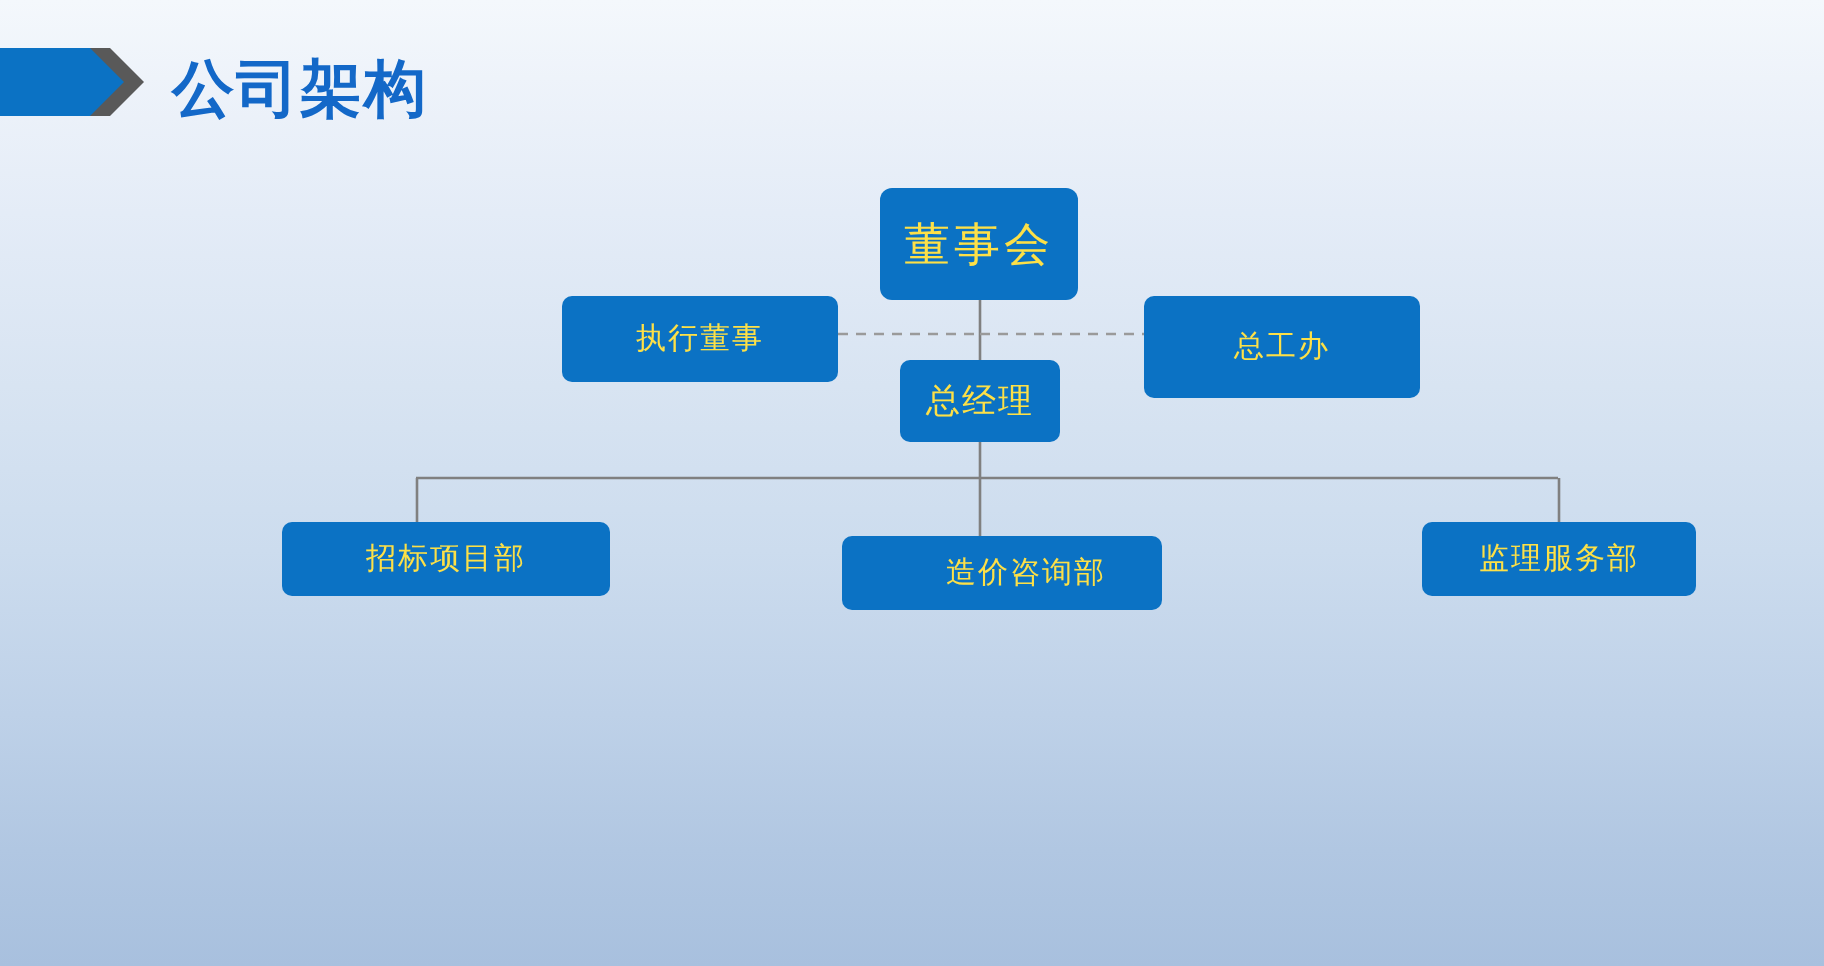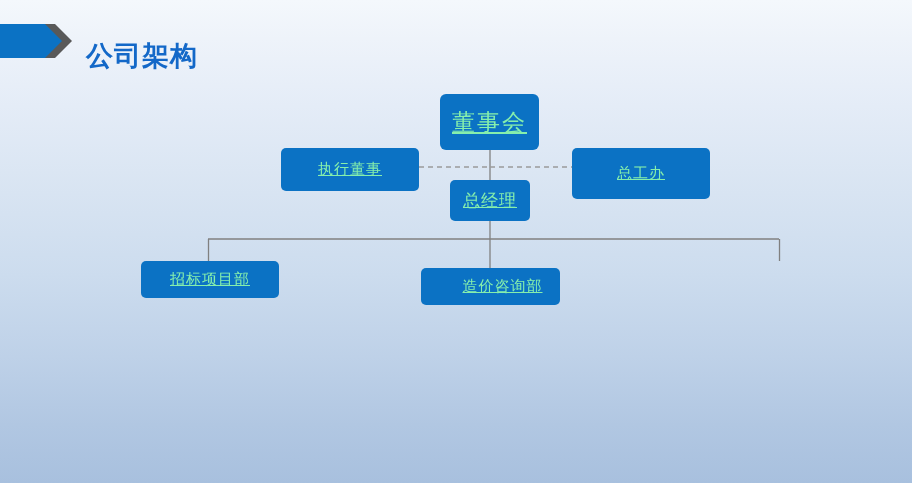--- a/index.html
+++ b/index.html
@@ -55,22 +55,22 @@
     width: 62px;
     height: 34px;
     background: #0B72C4;
     -webkit-clip-path: polygon(0 0, 45px 0, 62px 50%, 45px 100%, 0 100%);
     clip-path: polygon(0 0, 45px 0, 62px 50%, 45px 100%, 0 100%);
   }
 
   #page-title {
     position: absolute;
     left: 86px;
-    top: 39px;
-    font-size: 27px;
+    top: 28px;
+    font-size: 31px;
     line-height: 34px;
     font-weight: bold;
     color: #1368C8;
     letter-spacing: 1px;
     white-space: nowrap;
     text-align: right;
   }
 
   
   #org-chart {
@@ -86,30 +86,29 @@
     left: 0;
     top: 0;
     width: 912px;
     height: 483px;
     pointer-events: none;
   }
 
   .node {
     position: absolute;
     background: #0B72C4;
-    color: #86efac;
+    color: #fde047;
     border-radius: 5px;
     display: flex;
     align-items: center;
     justify-content: center;
     font-size: 15px;
     letter-spacing: 1px;
     white-space: nowrap;
     box-sizing: border-box;
-    text-decoration: underline;
   }
 
   .node-board {
     left: 440px;
     top: 94px;
     width: 99px;
     height: 56px;
     font-size: 23px;
     letter-spacing: 2px;
     border-radius: 6px;
@@ -129,27 +128,27 @@
   .node-general-manager {
     left: 450px;
     top: 180px;
     width: 80px;
     height: 41px;
     font-size: 17px;
   }
   .node-bidding-dept {
     left: 141px;
     top: 261px;
-    width: 138px;
+    width: 164px;
     height: 37px;
   }
   .node-cost-dept {
     left: 421px;
     top: 268px;
-    width: 139px;
+    width: 160px;
     height: 37px;
     padding-left: 24px;
   }
   .node-supervision-dept {
     left: 711px;
     top: 261px;
     width: 137px;
     height: 37px;
   }
 </style>
@@ -200,15 +199,18 @@
     </div>
 
     <div class="node node-bidding-dept">
       <span>招标项目部</span>
     </div>
 
     <div class="node node-cost-dept">
       <span>造价咨询部</span>
     </div>
 
+    <div class="node node-supervision-dept">
+      <span>监理服务部</span>
+    </div>
 
   </div>
 </div>
 
 </body></html>

